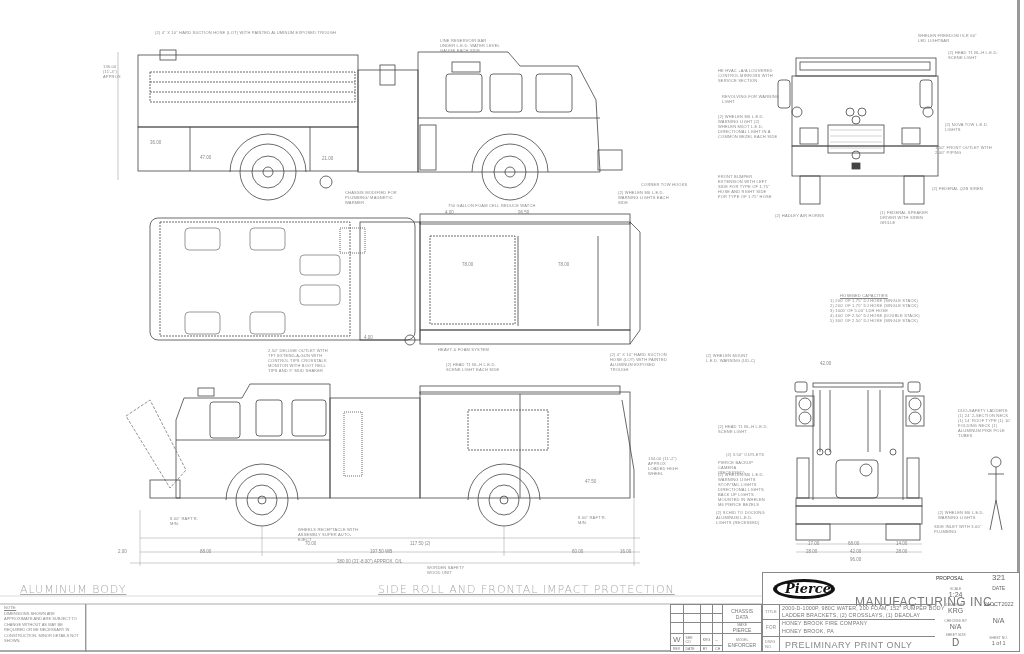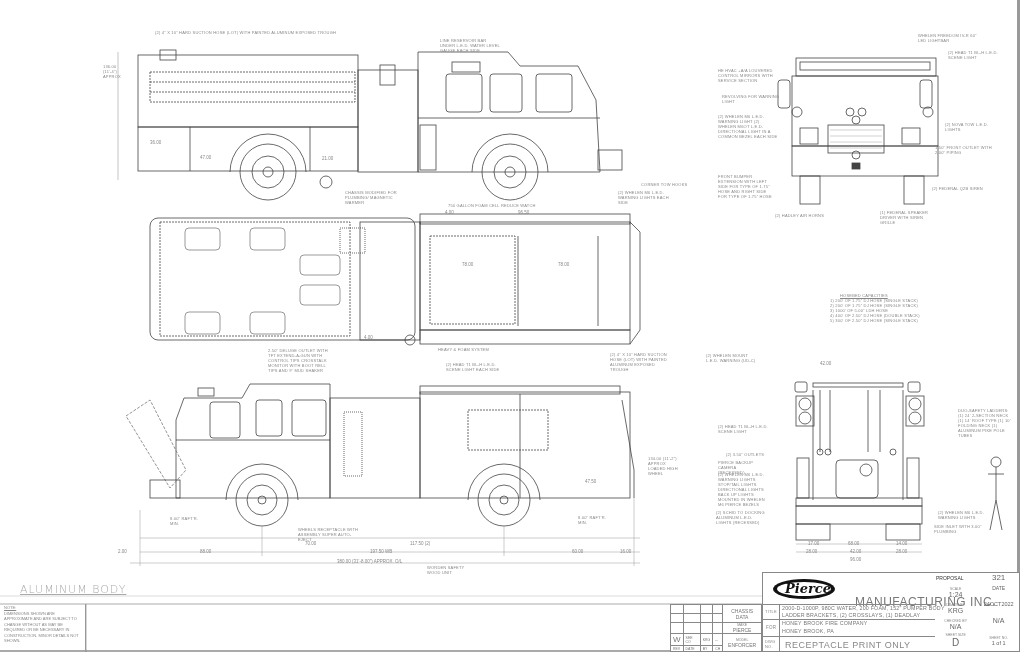--- a/index.html
+++ b/index.html
@@ -271,20 +271,21 @@
 <div class="dim" style="left:808px;top:541px;">17.00</div>
 <div class="dim" style="left:848px;top:541px;">68.00</div>
 <div class="dim" style="left:896px;top:541px;">14.00</div>
 <div class="dim" style="left:806px;top:549px;">28.00</div>
 <div class="dim" style="left:850px;top:549px;">42.00</div>
 <div class="dim" style="left:896px;top:549px;">28.00</div>
 <div class="dim" style="left:850px;top:557px;">96.00</div>
 <div class="dim" style="left:820px;top:361px;">42.00</div>
 
 <div class="cap" style="left:20px;top:583px;">ALUMINUM BODY</div>
+<div class="cap" style="left:378px;top:583px;">SIDE ROLL AND FRONTAL IMPACT PROTECTION</div>
 
 <div class="notebox">
   <div style="text-decoration:underline;">NOTE:</div>
   <div>DIMENSIONS SHOWN ARE APPROXIMATE AND ARE SUBJECT TO CHANGE WITHOUT AS MAY BE REQUIRED OR BE NECESSARY IN CONSTRUCTION. MINOR DETAILS NOT SHOWN.</div>
 </div>
 
 <table class="tb" style="left:670px;top:604px;width:92px;height:48px;">
   <tbody>
         <tr>
           <td style="height:8px;"></td>
@@ -377,17 +378,17 @@
   <div style="position:absolute;left:0;top:46px;width:172px;border-top:1px solid #888;"></div>
   <div style="position:absolute;left:0;top:63px;width:172px;border-top:1px solid #888;"></div>
   <div style="position:absolute;left:16px;top:31px;height:48px;border-left:1px solid #888;"></div>
   <div class="lbl" style="left:2px;top:36px;font-size:4px;">TITLE</div>
   <div class="lbl" style="left:19px;top:32px;font-size:5.3px;line-height:7px;color:#777;">2000-D-1000P, 980C WATER, 200 FOAM, 152" PUMPER BODY</div>
   <div class="lbl" style="left:19px;top:39px;font-size:5.3px;line-height:7px;color:#777;">LADDER BRACKETS, (2) CROSSLAYS, (1) DEADLAY</div>
   <div class="lbl" style="left:3px;top:52px;font-size:4.5px;">FOR</div>
   <div class="lbl" style="left:19px;top:47px;font-size:5.3px;line-height:7px;color:#777;">HONEY BROOK FIRE COMPANY</div>
   <div class="lbl" style="left:19px;top:55px;font-size:5.3px;line-height:7px;color:#777;">HONEY BROOK, PA</div>
   <div class="lbl" style="left:2px;top:66px;font-size:4px;width:12px;">DWG NO.</div>
-  <div class="lbl" style="left:22px;top:67px;font-size:9px;line-height:10px;color:#888;letter-spacing:0.5px;">RECEPTACLE PRINT ONLY</div>
+  <div class="lbl" style="left:22px;top:67px;font-size:9px;line-height:10px;color:#888;letter-spacing:0.5px;">PRELIMINARY PRINT ONLY</div>
 </div>
 
 
 </div>
 
 </body></html>

